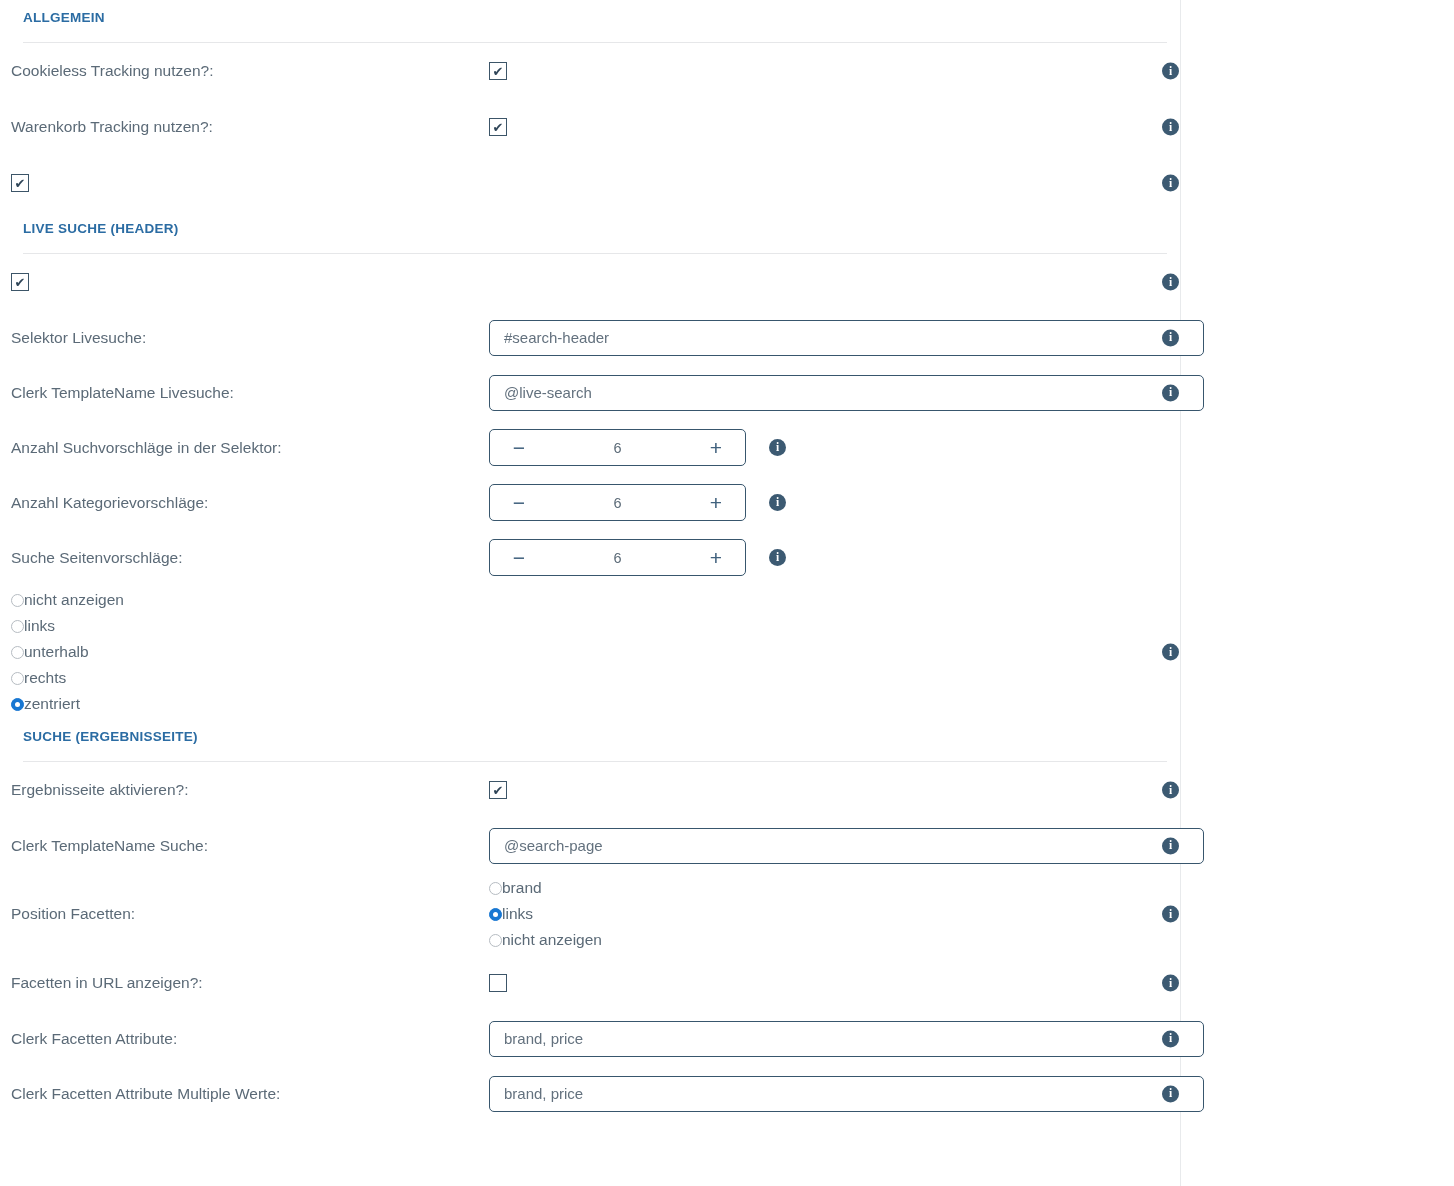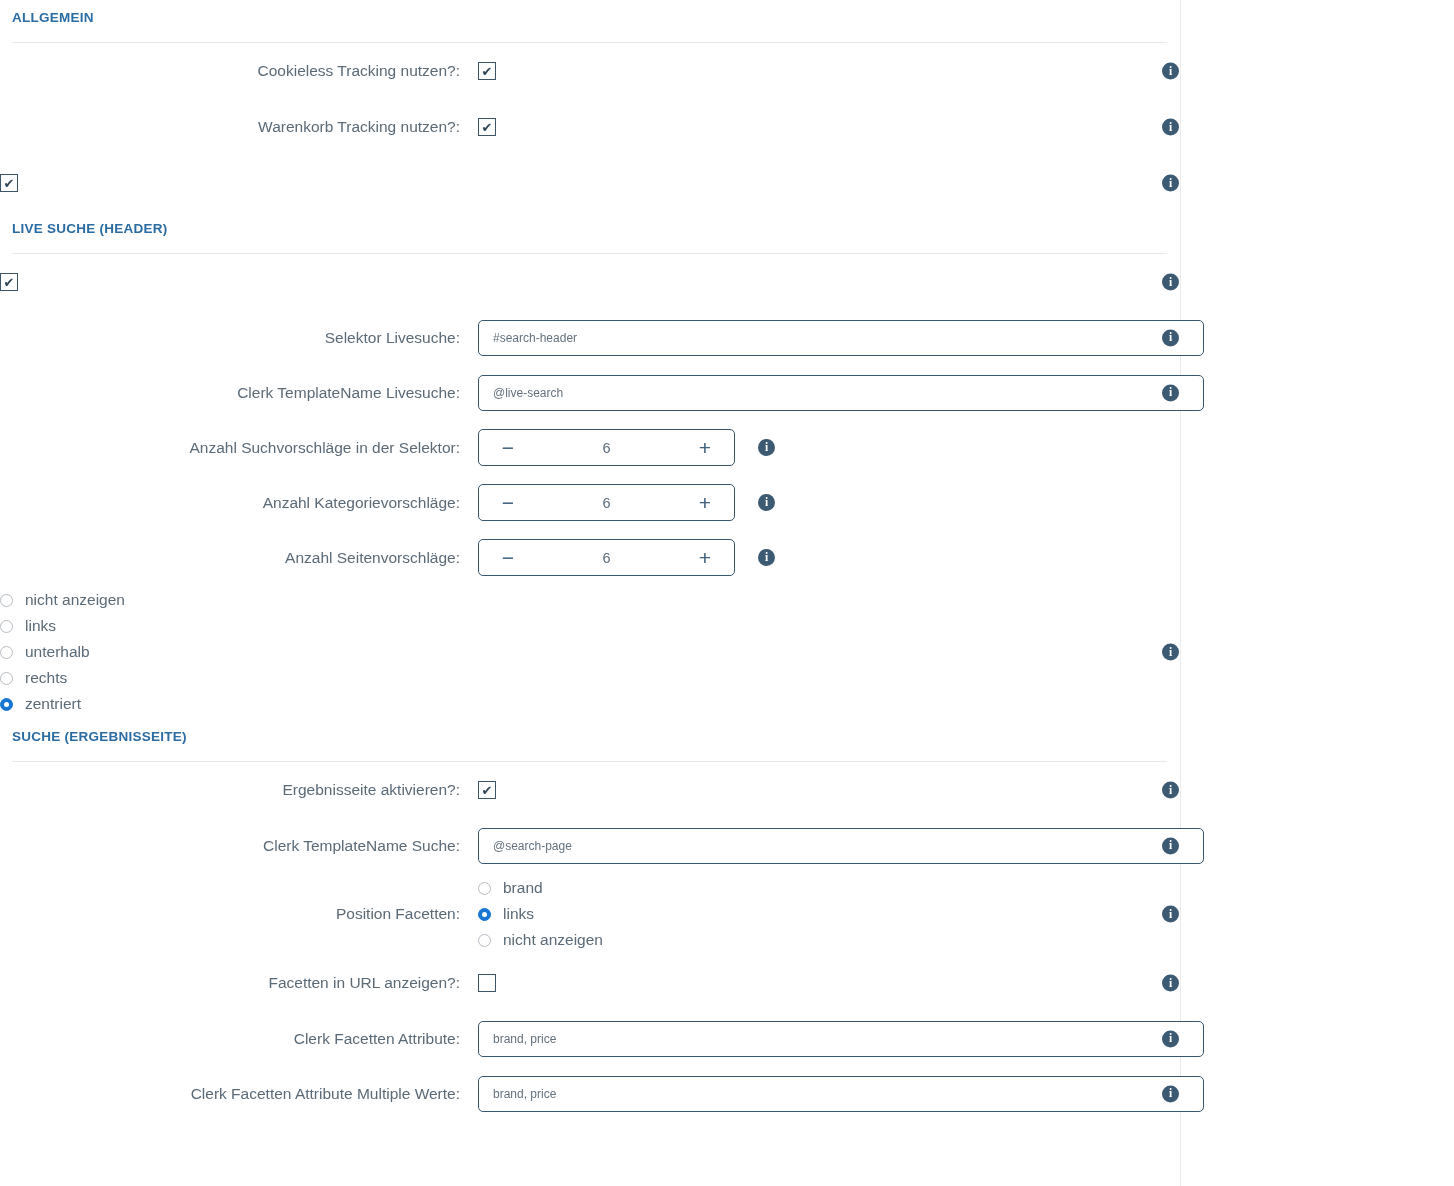--- a/index.html
+++ b/index.html
@@ -16,20 +16,21 @@
     font-family: "Liberation Sans", "DejaVu Sans", sans-serif;
     color: #4a5a68;
     -webkit-font-smoothing: antialiased;
   }
 
   .page {
     position: relative;
     width: 1204px;
     height: 1186px;
     background: #fff;
+    padding-left: 11px;
   }
 
   
   .right-rail {
     position: absolute;
     top: 0;
     right: 23px;
     width: 1px;
     height: 1186px;
     background: #e8eaec;
@@ -58,21 +59,20 @@
   
   .row {
     display: flex;
     align-items: flex-start;
     width: 100%;
     position: relative;
   }
   .row-label {
     width: 478px;
     flex: 0 0 478px;
-    text-align: right;
     padding-right: 18px;
     font-size: 15.5px;
     color: #5b6a77;
     line-height: 20px;
   }
   .row-control {
     flex: 1 1 auto;
     display: flex;
     align-items: flex-start;
     min-width: 0;
@@ -107,21 +107,21 @@
   .checkbox.checked .tick { display: block; }
 
   
   .text-input {
     width: 894px;
     height: 36px;
     border: 1.4px solid #38566d;
     border-radius: 5px;
     background: #fff;
     font-family: "Liberation Sans", "DejaVu Sans", sans-serif;
-    font-size: 12px;
+    font-size: 15px;
     color: #63717e;
     padding: 0 14px;
     outline: none;
   }
   .text-input::placeholder { color: #8c98a4; }
 
   
   .stepper {
     width: 257px;
     height: 37px;
@@ -153,21 +153,21 @@
   
   .radio-group {
     display: flex;
     flex-direction: column;
     gap: 8px;
     padding: 6px 0;
   }
   .radio-item {
     display: flex;
     align-items: center;
-    gap: 12px;
+    gap: 0;
     cursor: pointer;
     line-height: 18px;
   }
   .radio-mark {
     width: 13px;
     height: 13px;
     border-radius: 50%;
     border: 1.3px solid #b6bcc2;
     background: #fff;
     flex: 0 0 13px;
@@ -302,21 +302,21 @@
           <div class="row-control">
             <div class="stepper">
               <span class="btn">−</span>
               <span class="val">6</span>
               <span class="btn">+</span>
             </div>
             <span class="info-icon info-inline">i</span>
           </div>
         </div>
         <div class="row step">
-          <div class="row-label">Anzahl Seitenvorschläge:</div>
+          <div class="row-label">Suche Seitenvorschläge:</div>
           <div class="row-control">
             <div class="stepper">
               <span class="btn">−</span>
               <span class="val">6</span>
               <span class="btn">+</span>
             </div>
             <span class="info-icon info-inline">i</span>
           </div>
         </div>
         <div class="row radio">

